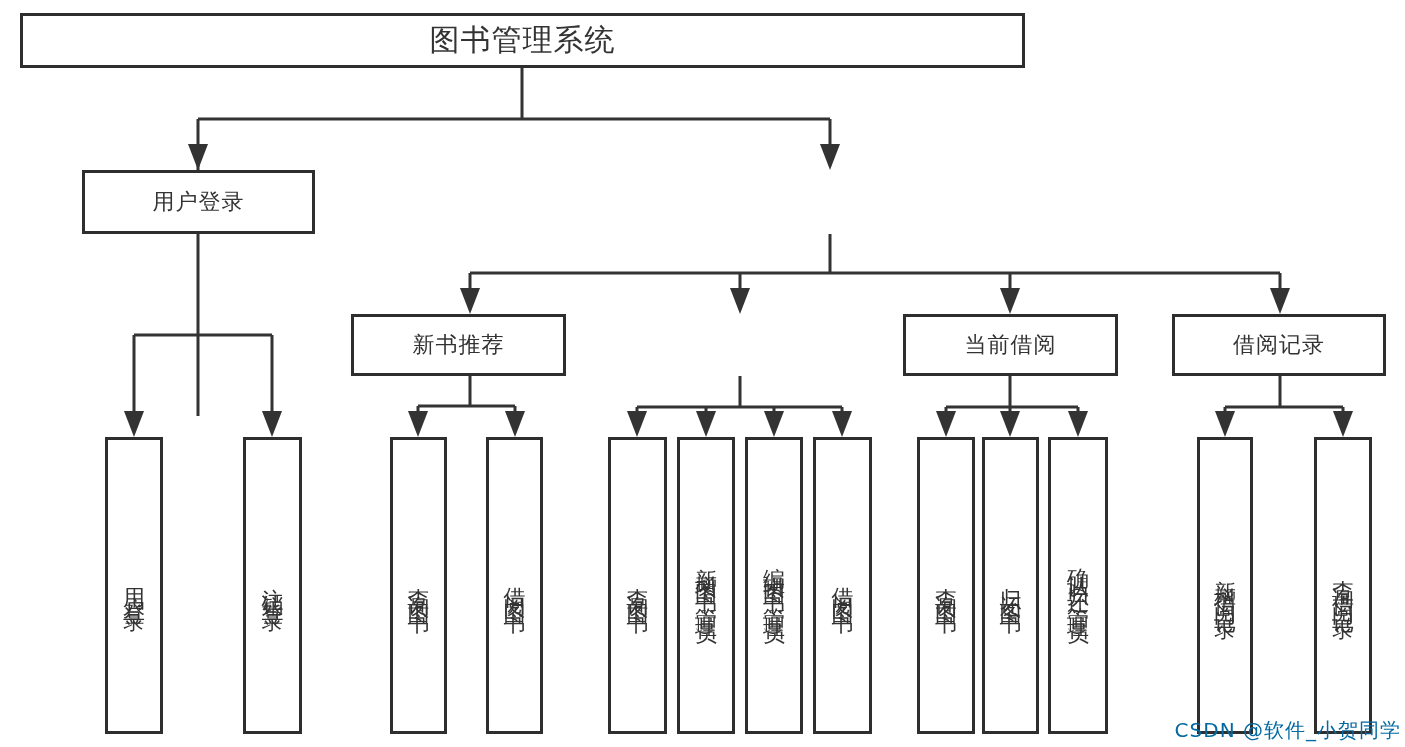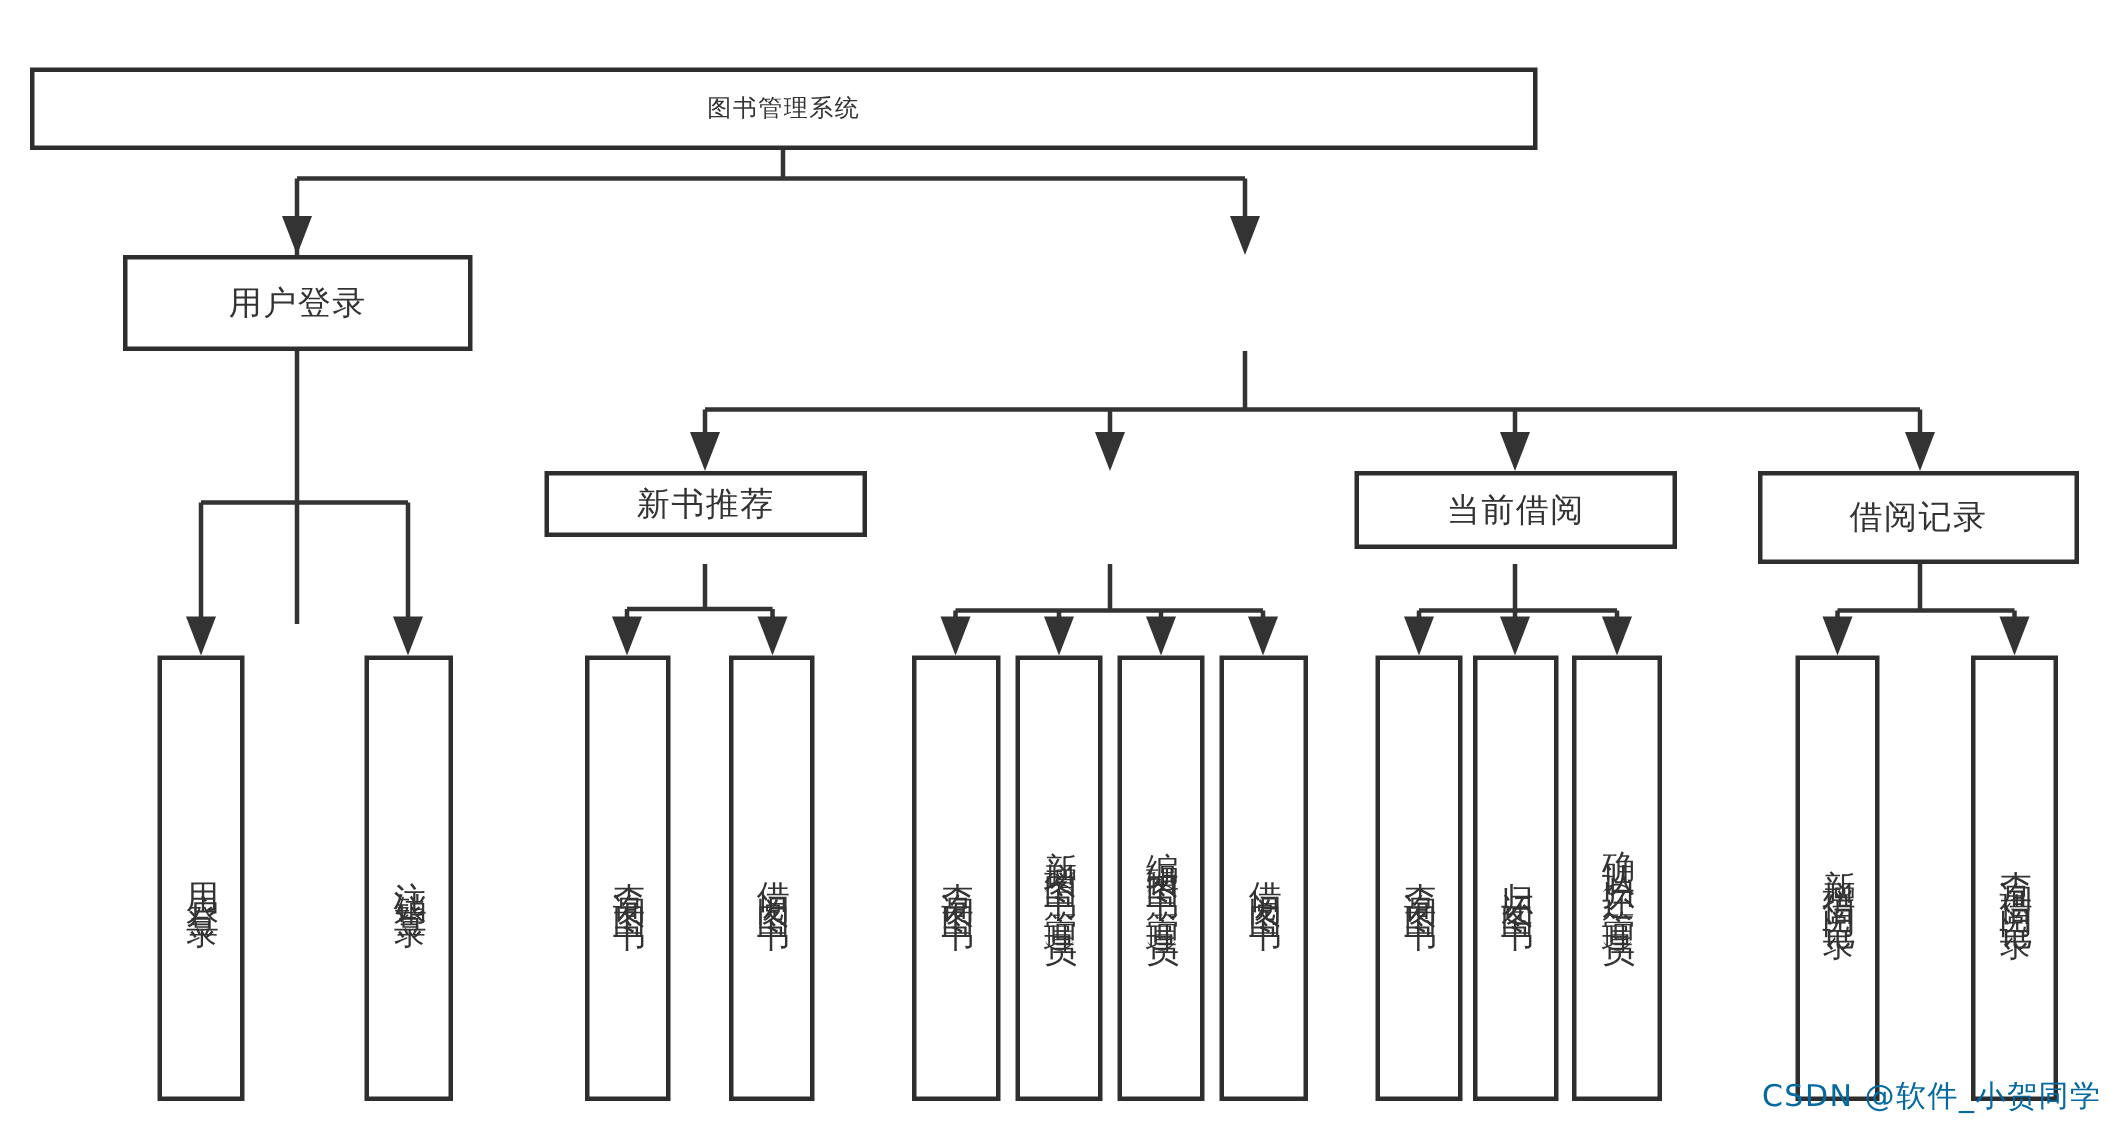--- a/index.html
+++ b/index.html
@@ -29,21 +29,21 @@
     border: 3px solid #2e2e2e;
     background: #ffffff;
     display: flex;
     align-items: center;
     justify-content: center;
     color: #333333;
     font-size: 22px;
     letter-spacing: 1px;
     z-index: 2;
   }
-  .node.root { font-size: 16px; margin-top: 32px; }
+  .node.root { font-size: 30px; }
   .vtext {
     writing-mode: vertical-rl;
     text-orientation: mixed;
     font-size: 22px;
     letter-spacing: 8px;
     line-height: 1;
     white-space: nowrap;
   }
   #watermark {
     position: absolute;
@@ -95,24 +95,24 @@
   </svg>
 
   <div class="node root" style="left:20px; top:13px; width:1005px; height:55px">
     <span>图书管理系统</span>
   </div>
 
   <div class="node" style="left:82px; top:170px; width:233px; height:64px">
     <span>用户登录</span>
   </div>
 
-  <div class="node" style="left:363px; top:314px; width:215px; height:44px">
+  <div class="node" style="left:351px; top:314px; width:215px; height:62px">
     <span>新书推荐</span>
   </div>
-  <div class="node" style="left:903px; top:314px; width:215px; height:52px">
+  <div class="node" style="left:903px; top:314px; width:215px; height:62px">
     <span>当前借阅</span>
   </div>
   <div class="node" style="left:1172px; top:314px; width:214px; height:62px">
     <span>借阅记录</span>
   </div>
 
   <div class="node" style="left:105px; top:437px; width:58px; height:297px">
     <span class="vtext">用户登录</span>
   </div>
   <div class="node" style="left:243px; top:437px; width:59px; height:297px">

